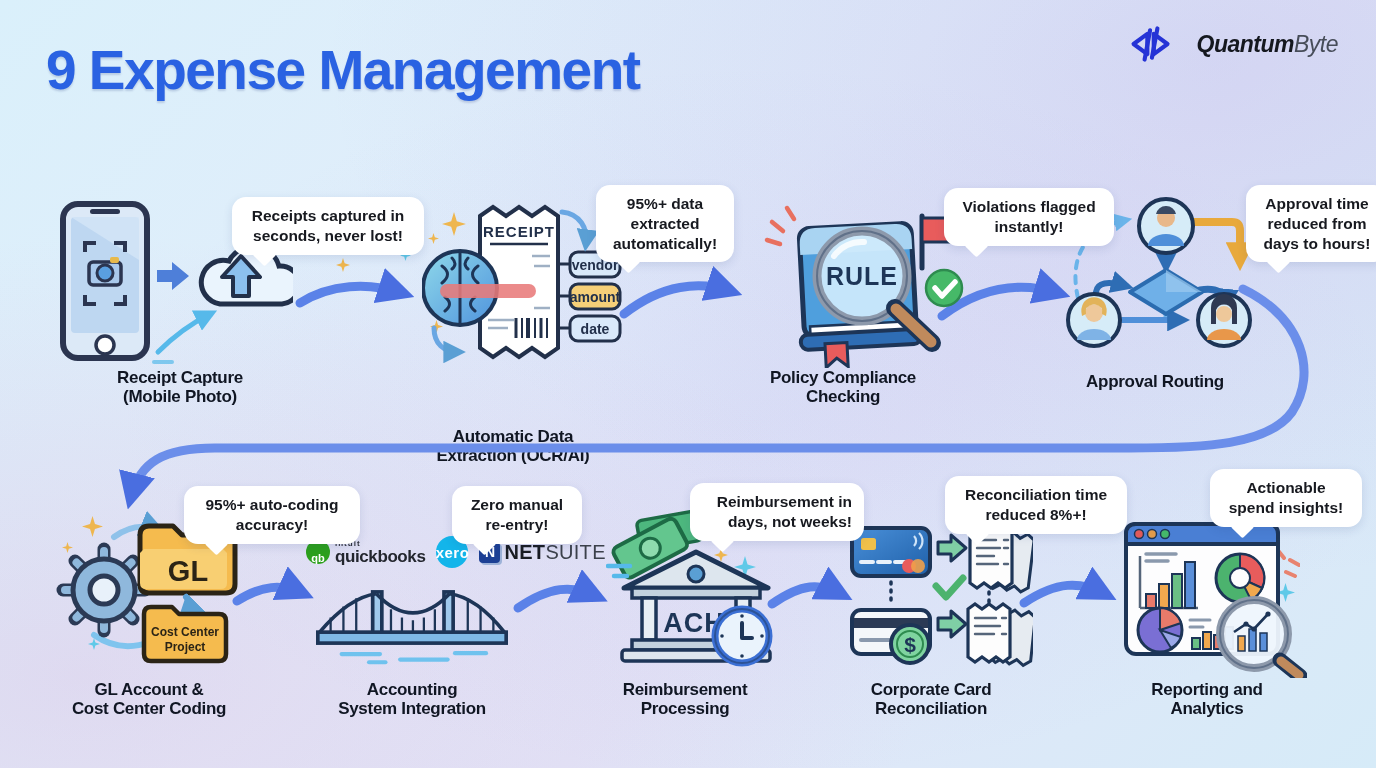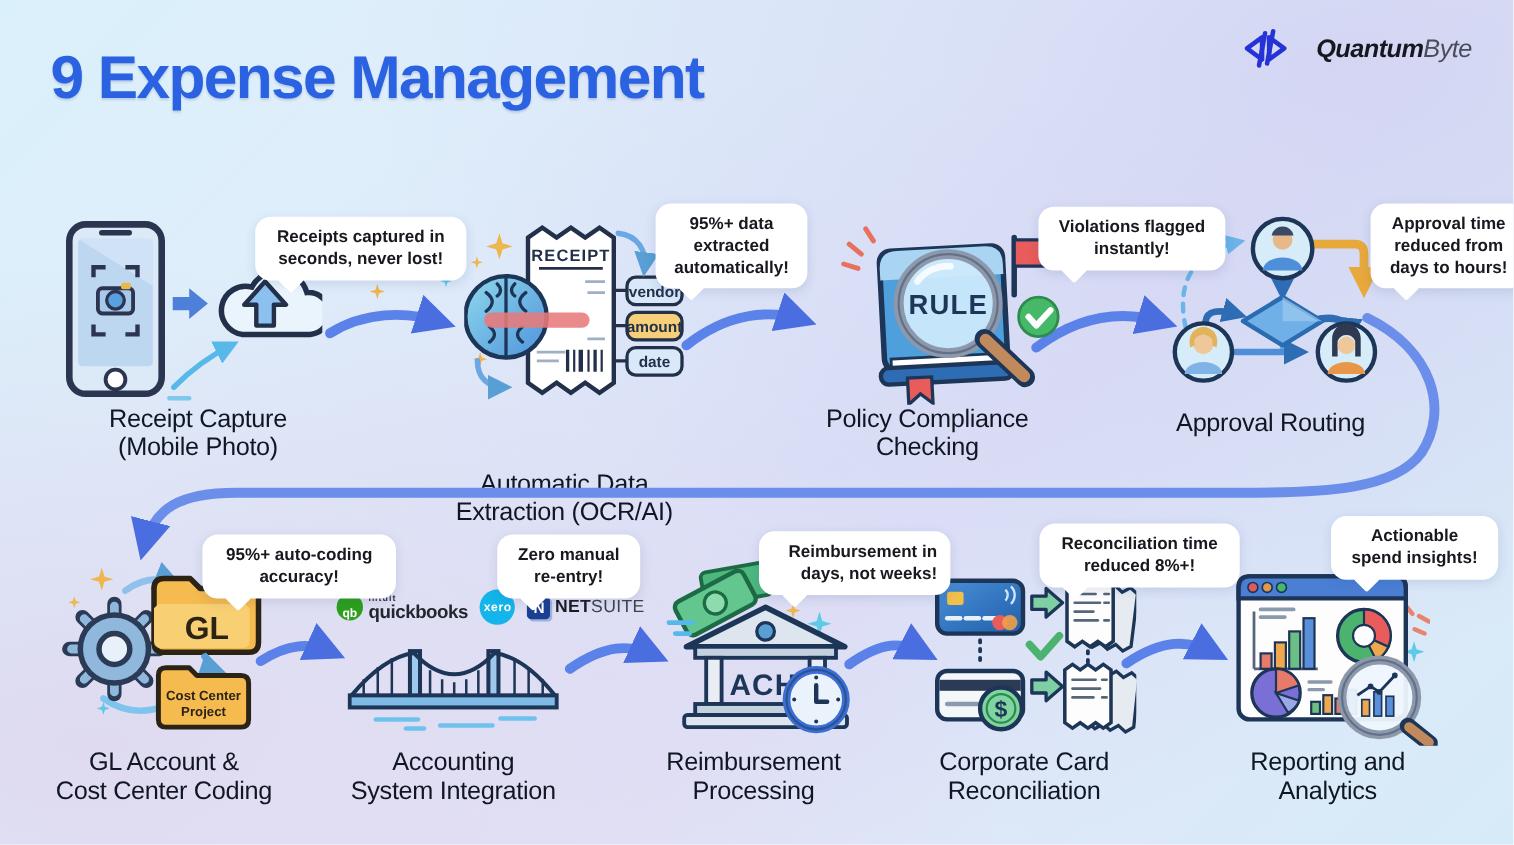--- a/index.html
+++ b/index.html
@@ -16,34 +16,34 @@
   .title .l2{color:#1e3a8a;text-shadow:0 2px 2px rgba(20,35,90,0.18);}
   .logo{position:absolute;right:38px;top:26px;display:flex;align-items:center;gap:24px;}
   .logo .wordmark{font-size:23px;font-style:italic;letter-spacing:-0.5px;}
   .logo .q{font-weight:700;color:#15181f;}
   .logo .b{font-weight:400;color:#474d59;}
   .callout{position:absolute;background:#ffffff;border-radius:14px;padding:9px 12px;
     font-size:15.5px;font-weight:600;color:#17191f;text-align:center;line-height:1.28;
     white-space:pre-line;box-shadow:0 3px 10px rgba(40,60,120,0.13);z-index:5;}
   .callout::after{content:"";position:absolute;left:24px;bottom:-8px;width:17px;height:17px;
     background:#ffffff;transform:rotate(45deg);border-radius:2px;z-index:-1;}
-  .steplabel{position:absolute;width:260px;text-align:center;font-size:23px;font-weight:400;
+  .steplabel{position:absolute;width:260px;text-align:center;font-size:17px;font-weight:700;
     color:#101623;line-height:1.12;white-space:pre-line;letter-spacing:-0.3px;}
   .logos-row{position:absolute;display:flex;align-items:center;gap:11px;z-index:4;}
   .qb-badge{width:24px;height:24px;border-radius:50%;background:#2ca01c;color:#fff;
     font-weight:700;font-size:11px;display:flex;align-items:flex-end;justify-content:center;}
   .qb-stack{display:flex;flex-direction:column;line-height:1;}
   .qb-stack .intuit{font-size:8px;font-weight:700;color:#30333b;letter-spacing:1px;}
   .qb-stack .qbtext{font-size:17px;font-weight:700;color:#23262e;letter-spacing:-0.4px;}
   .xero-badge{width:32px;height:32px;border-radius:50%;background:#13b5ea;color:#fff;
-    font-weight:700;font-size:11px;display:flex;align-items:center;justify-content:center;letter-spacing:0.5px;}
+    font-weight:700;font-size:15px;display:flex;align-items:center;justify-content:center;letter-spacing:0.5px;}
   .ns{display:flex;align-items:center;gap:4px;}
   .ns-icon{width:21px;height:21px;border-radius:4px;background:#1c3f94;color:#fff;font-weight:700;
     font-size:14px;display:flex;align-items:center;justify-content:center;box-shadow:2px 2px 0 #9db2d8;}
-  .ns-text{font-size:16px;color:#191c22;letter-spacing:0.3px;}
+  .ns-text{font-size:20px;color:#191c22;letter-spacing:0.3px;}
   .ns-text .bold{font-weight:700;}
   .ns-text .light{font-weight:400;color:#3c414b;}
   svg text{font-family:"Liberation Sans",sans-serif;}
   .star{position:absolute;z-index:2;}
 </style>
 </head>
 <body>
 
 <div class="canvas">
 

